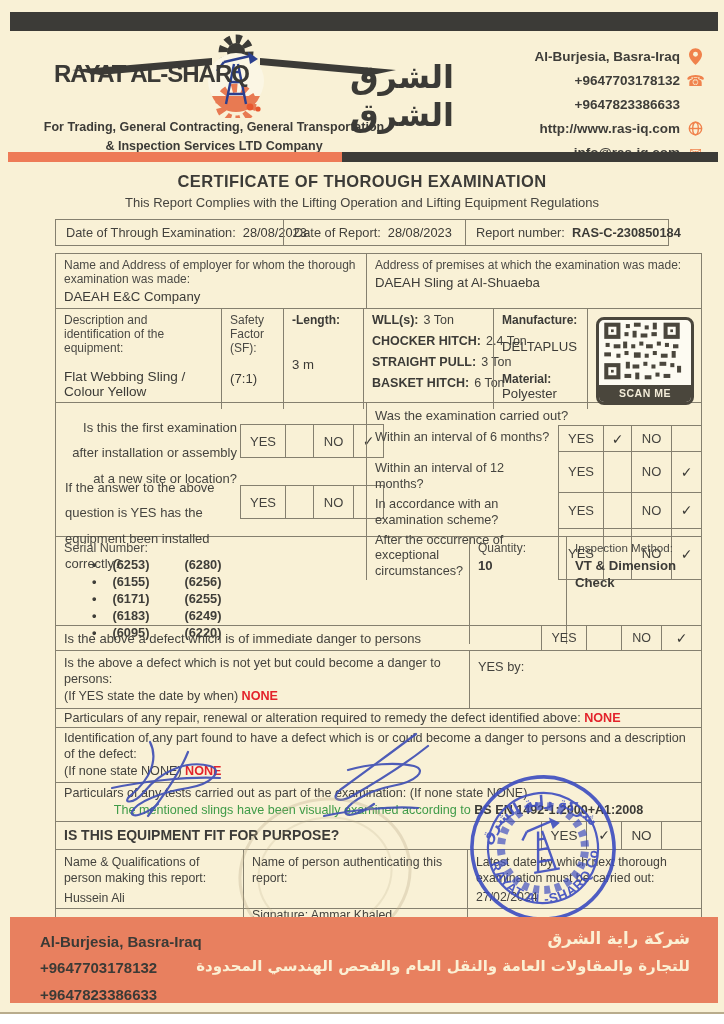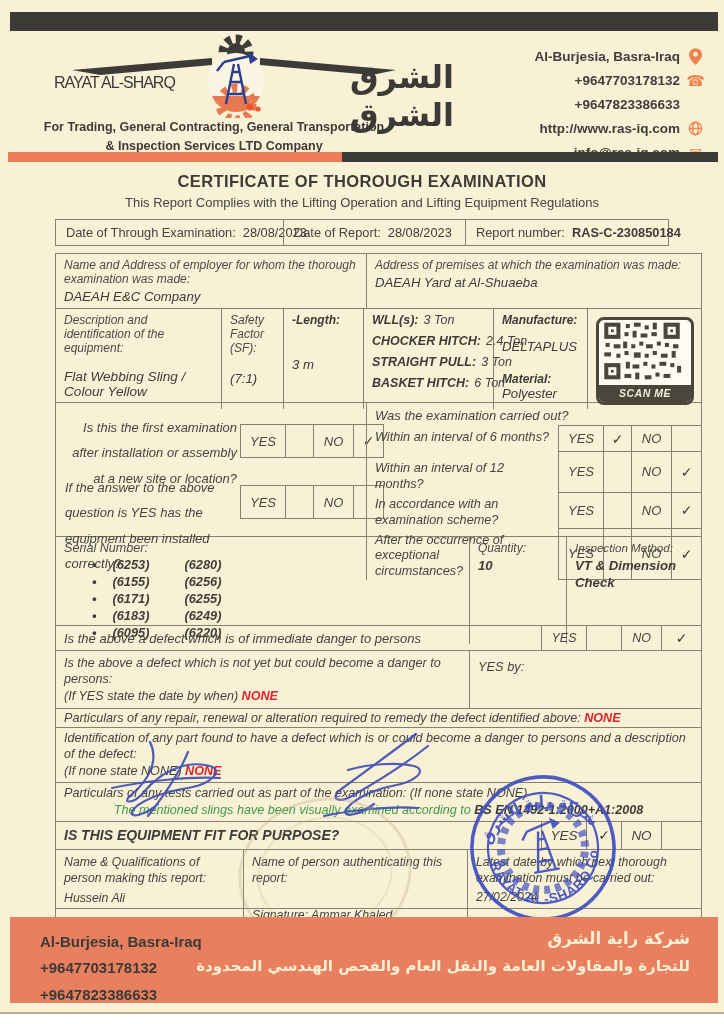--- a/index.html
+++ b/index.html
@@ -8,21 +8,21 @@
         font-family:"Liberation Sans","DejaVu Sans",sans-serif;color:#44433e;}
   .ar{font-family:"DejaVu Sans",sans-serif;direction:rtl;}
 
   
   .topbar{position:absolute;left:10px;right:6px;top:12px;height:19px;background:#3c3b37;}
 
   
   .header{position:absolute;left:0;right:0;top:34px;height:118px;display:flex;justify-content:space-between;}
   .logo-wrap{margin-left:14px;width:450px;}
   .logo{position:relative;width:440px;height:84px;}
-  .logo-en{position:absolute;left:40px;top:40px;font-size:16px;font-weight:normal;color:#3b3a36;letter-spacing:-1px;}
+  .logo-en{position:absolute;left:40px;top:26px;font-size:24px;font-weight:bold;color:#3b3a36;letter-spacing:-1px;}
   .logo-ar{position:absolute;left:268px;top:24px;font-size:32px;font-weight:bold;color:#3b3a36;}
   .tagline{width:400px;text-align:center;font-size:12.5px;font-weight:bold;color:#3c3b37;line-height:1.5;}
   .contacts{margin:14px 20px 0 0;text-align:right;}
   .c-row{display:flex;justify-content:flex-end;align-items:center;gap:7px;margin-bottom:7px;
          font-size:13.5px;font-weight:bold;color:#3e3d39;}
   .c-ico{width:17px;height:17px;display:inline-flex;align-items:center;justify-content:center;
          color:#f0824c;font-size:15px;}
 
   
   .divider{position:absolute;left:8px;right:6px;top:152px;height:10px;display:flex;}
@@ -39,21 +39,21 @@
             grid-template-columns:227px 182px 203px;border:1px solid #85806f;font-size:12.8px;}
   .date-cell{padding:5px 8px 5px 10px;border-left:1px solid #85806f;display:flex;gap:7px;white-space:nowrap;}
   .date-cell:first-child{border-left:none;}
   .dval{font-weight:bold;color:#3c3b37;}
   .dval.normal{font-weight:normal;}
 
   
   .t{position:absolute;left:55px;top:253px;width:645px;border:1px solid #85806f;font-size:12.5px;}
   .tr{display:grid;border-top:1px solid #85806f;}
   .tr:first-child{border-top:none;}
-  .td{border-left:1px solid #85806f;padding:4px 8px;position:relative;font-style:italic;}
+  .td{border-left:1px solid #85806f;padding:4px 8px;position:relative;}
   .td:first-child{border-left:none;}
   .g2a{grid-template-columns:310px 335px;}
   .g6{grid-template-columns:165px 62px 80px 130px 94px 114px;height:93px;}
   .g3s{grid-template-columns:413px 97px 135px;height:88px;}
   .g5{grid-template-columns:485px 45px 35px 40px 40px;}
   .g2f{grid-template-columns:413px 232px;}
   .g3sig{grid-template-columns:187px 224px 234px;height:58px;}
   .lbl{font-size:12px;color:#4b4a45;}
   .val{font-size:13.2px;color:#3c3b37;margin-top:3px;}
   .b{font-weight:bold;color:#3c3b37;}
@@ -203,21 +203,21 @@
 
   <div class="t">
 
     <div class="tr g2a">
       <div class="td">
         <div class="lbl">Name and Address of employer for whom the thorough examination was made:</div>
         <div class="val">DAEAH E&amp;C Company</div>
       </div>
       <div class="td">
         <div class="lbl">Address of premises at which the examination was made:</div>
-        <div class="val">DAEAH Yard at Al-Shuaeba</div>
+        <div class="val">DAEAH Sling at Al-Shuaeba</div>
       </div>
     </div>
 
     <div class="tr g6">
       <div class="td">
         <div class="lbl">Description and identification of the equipment:</div>
         <div class="val" style="margin-top:14px;font-size:13.6px;">Flat Webbing Sling / Colour Yellow</div>
       </div>
       <div class="td">
         <div class="lbl">Safety Factor (SF):</div>

